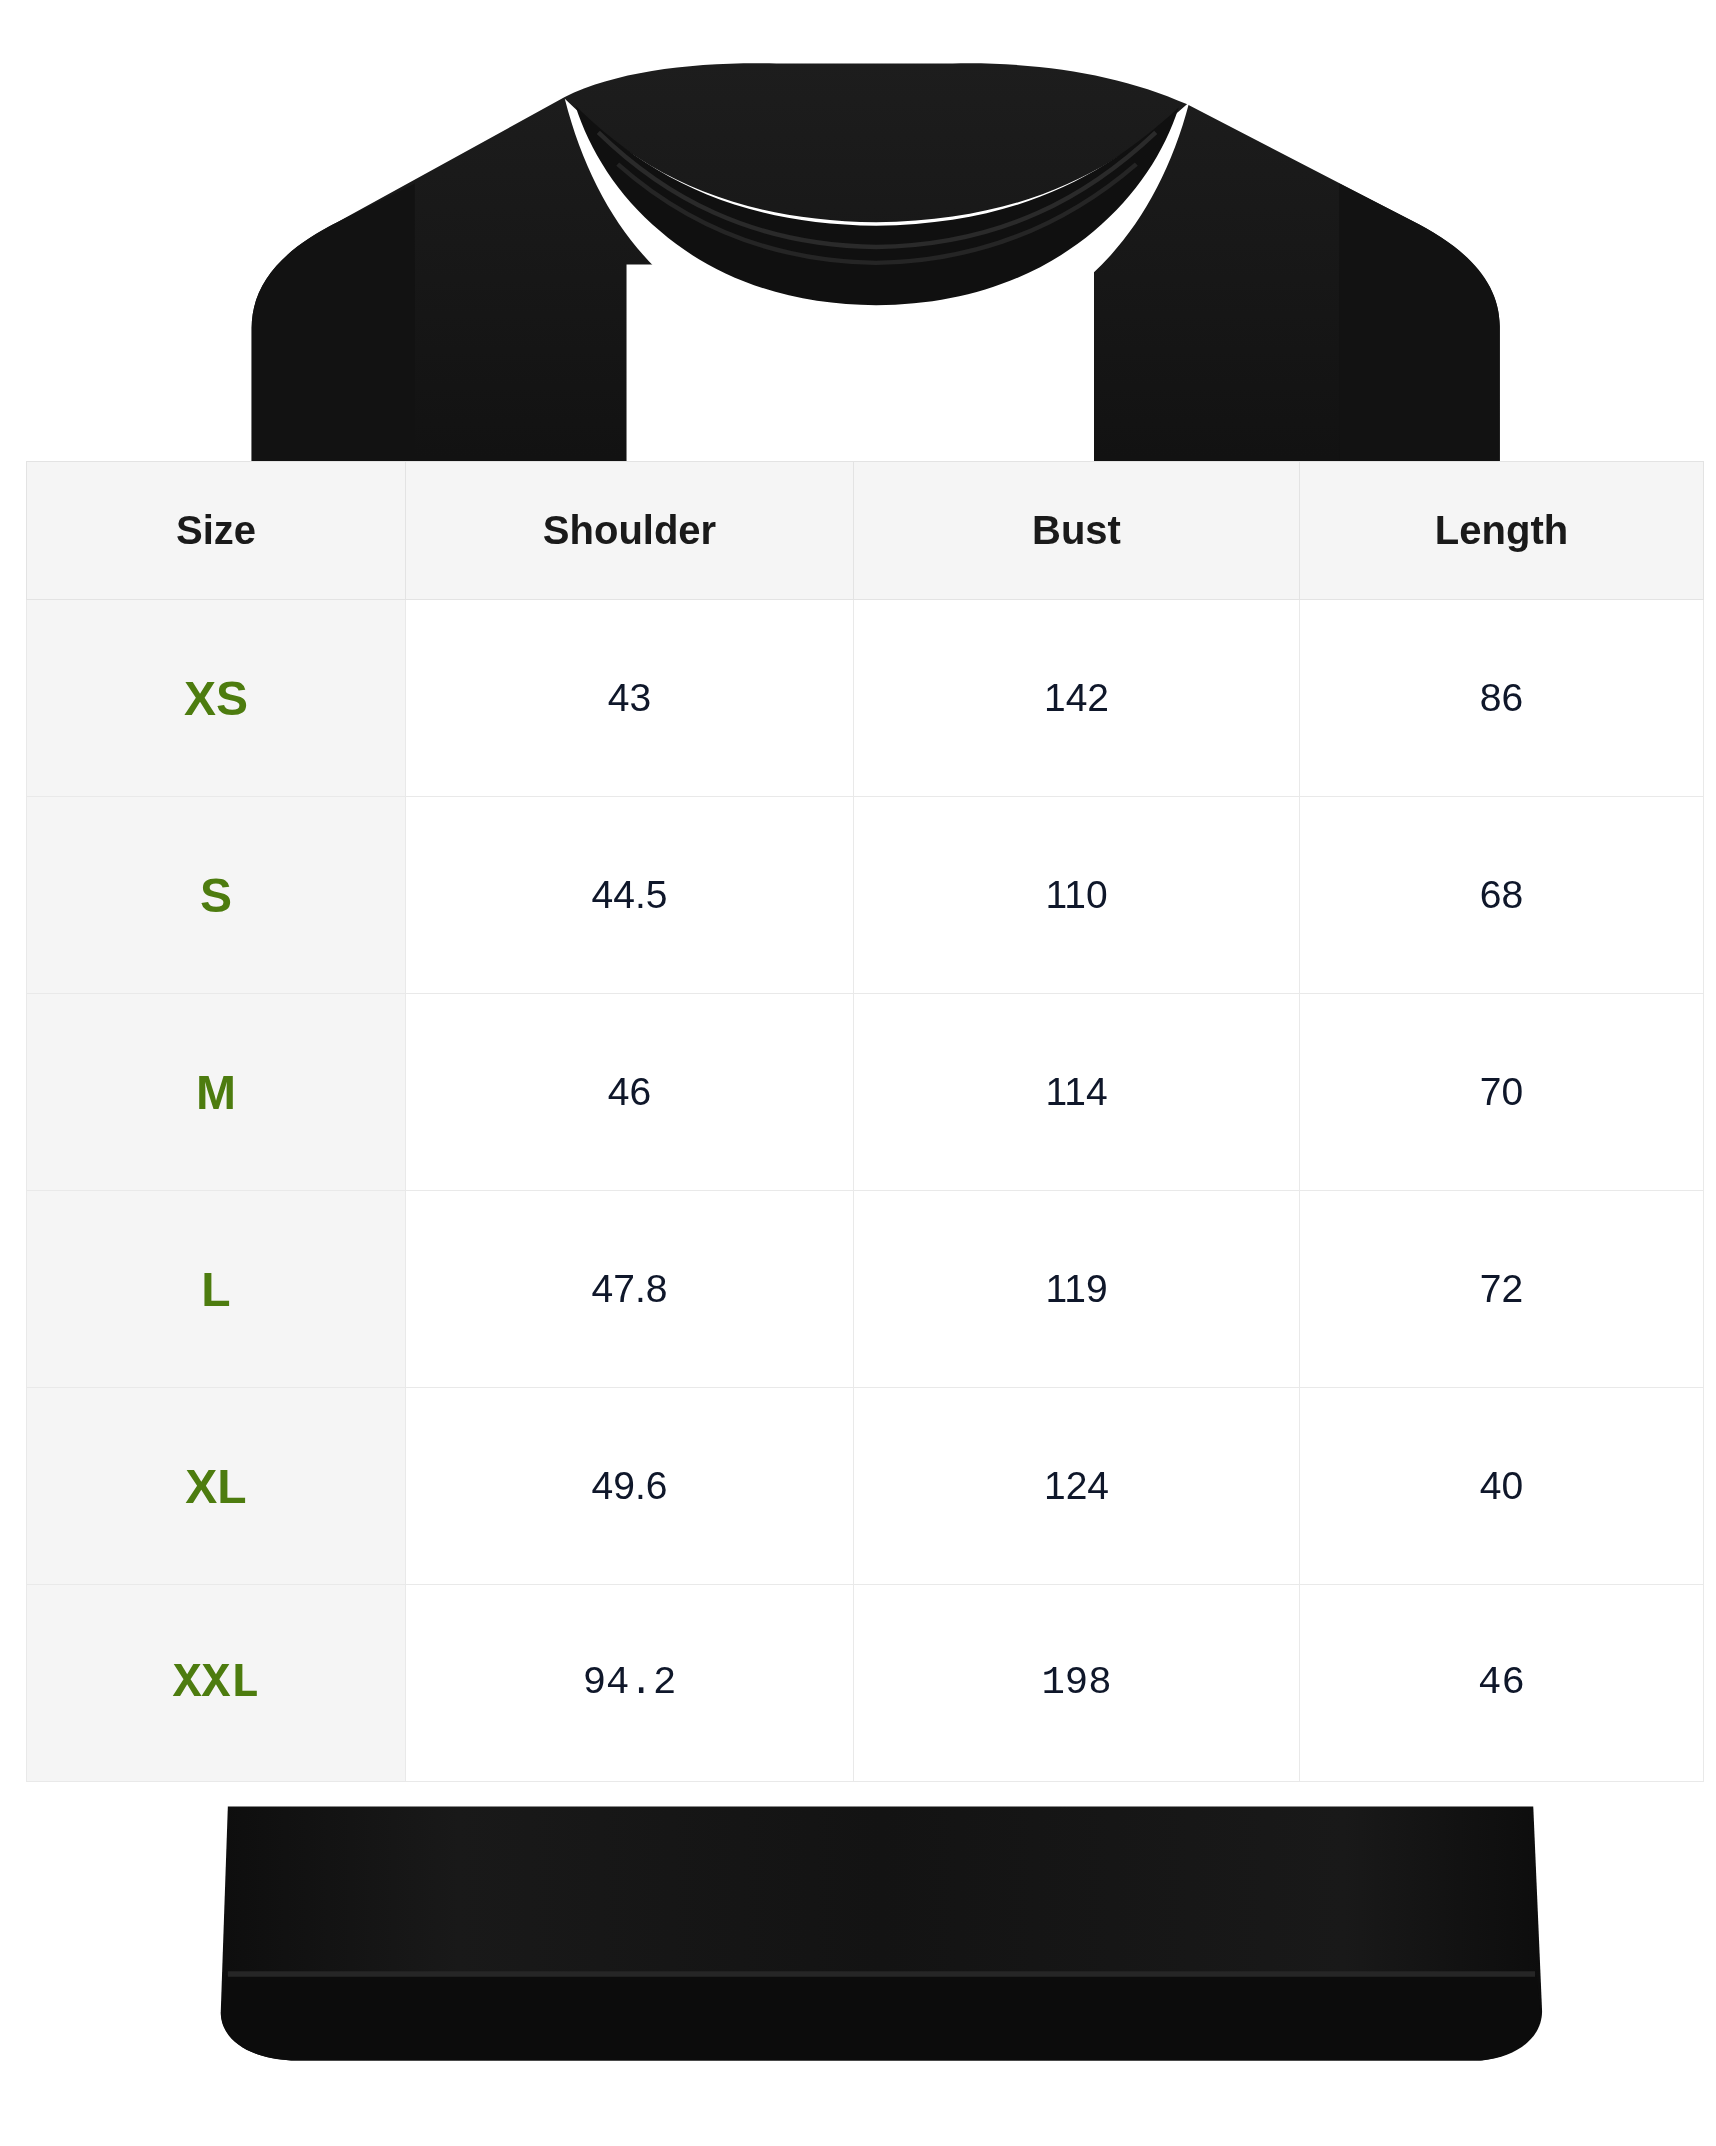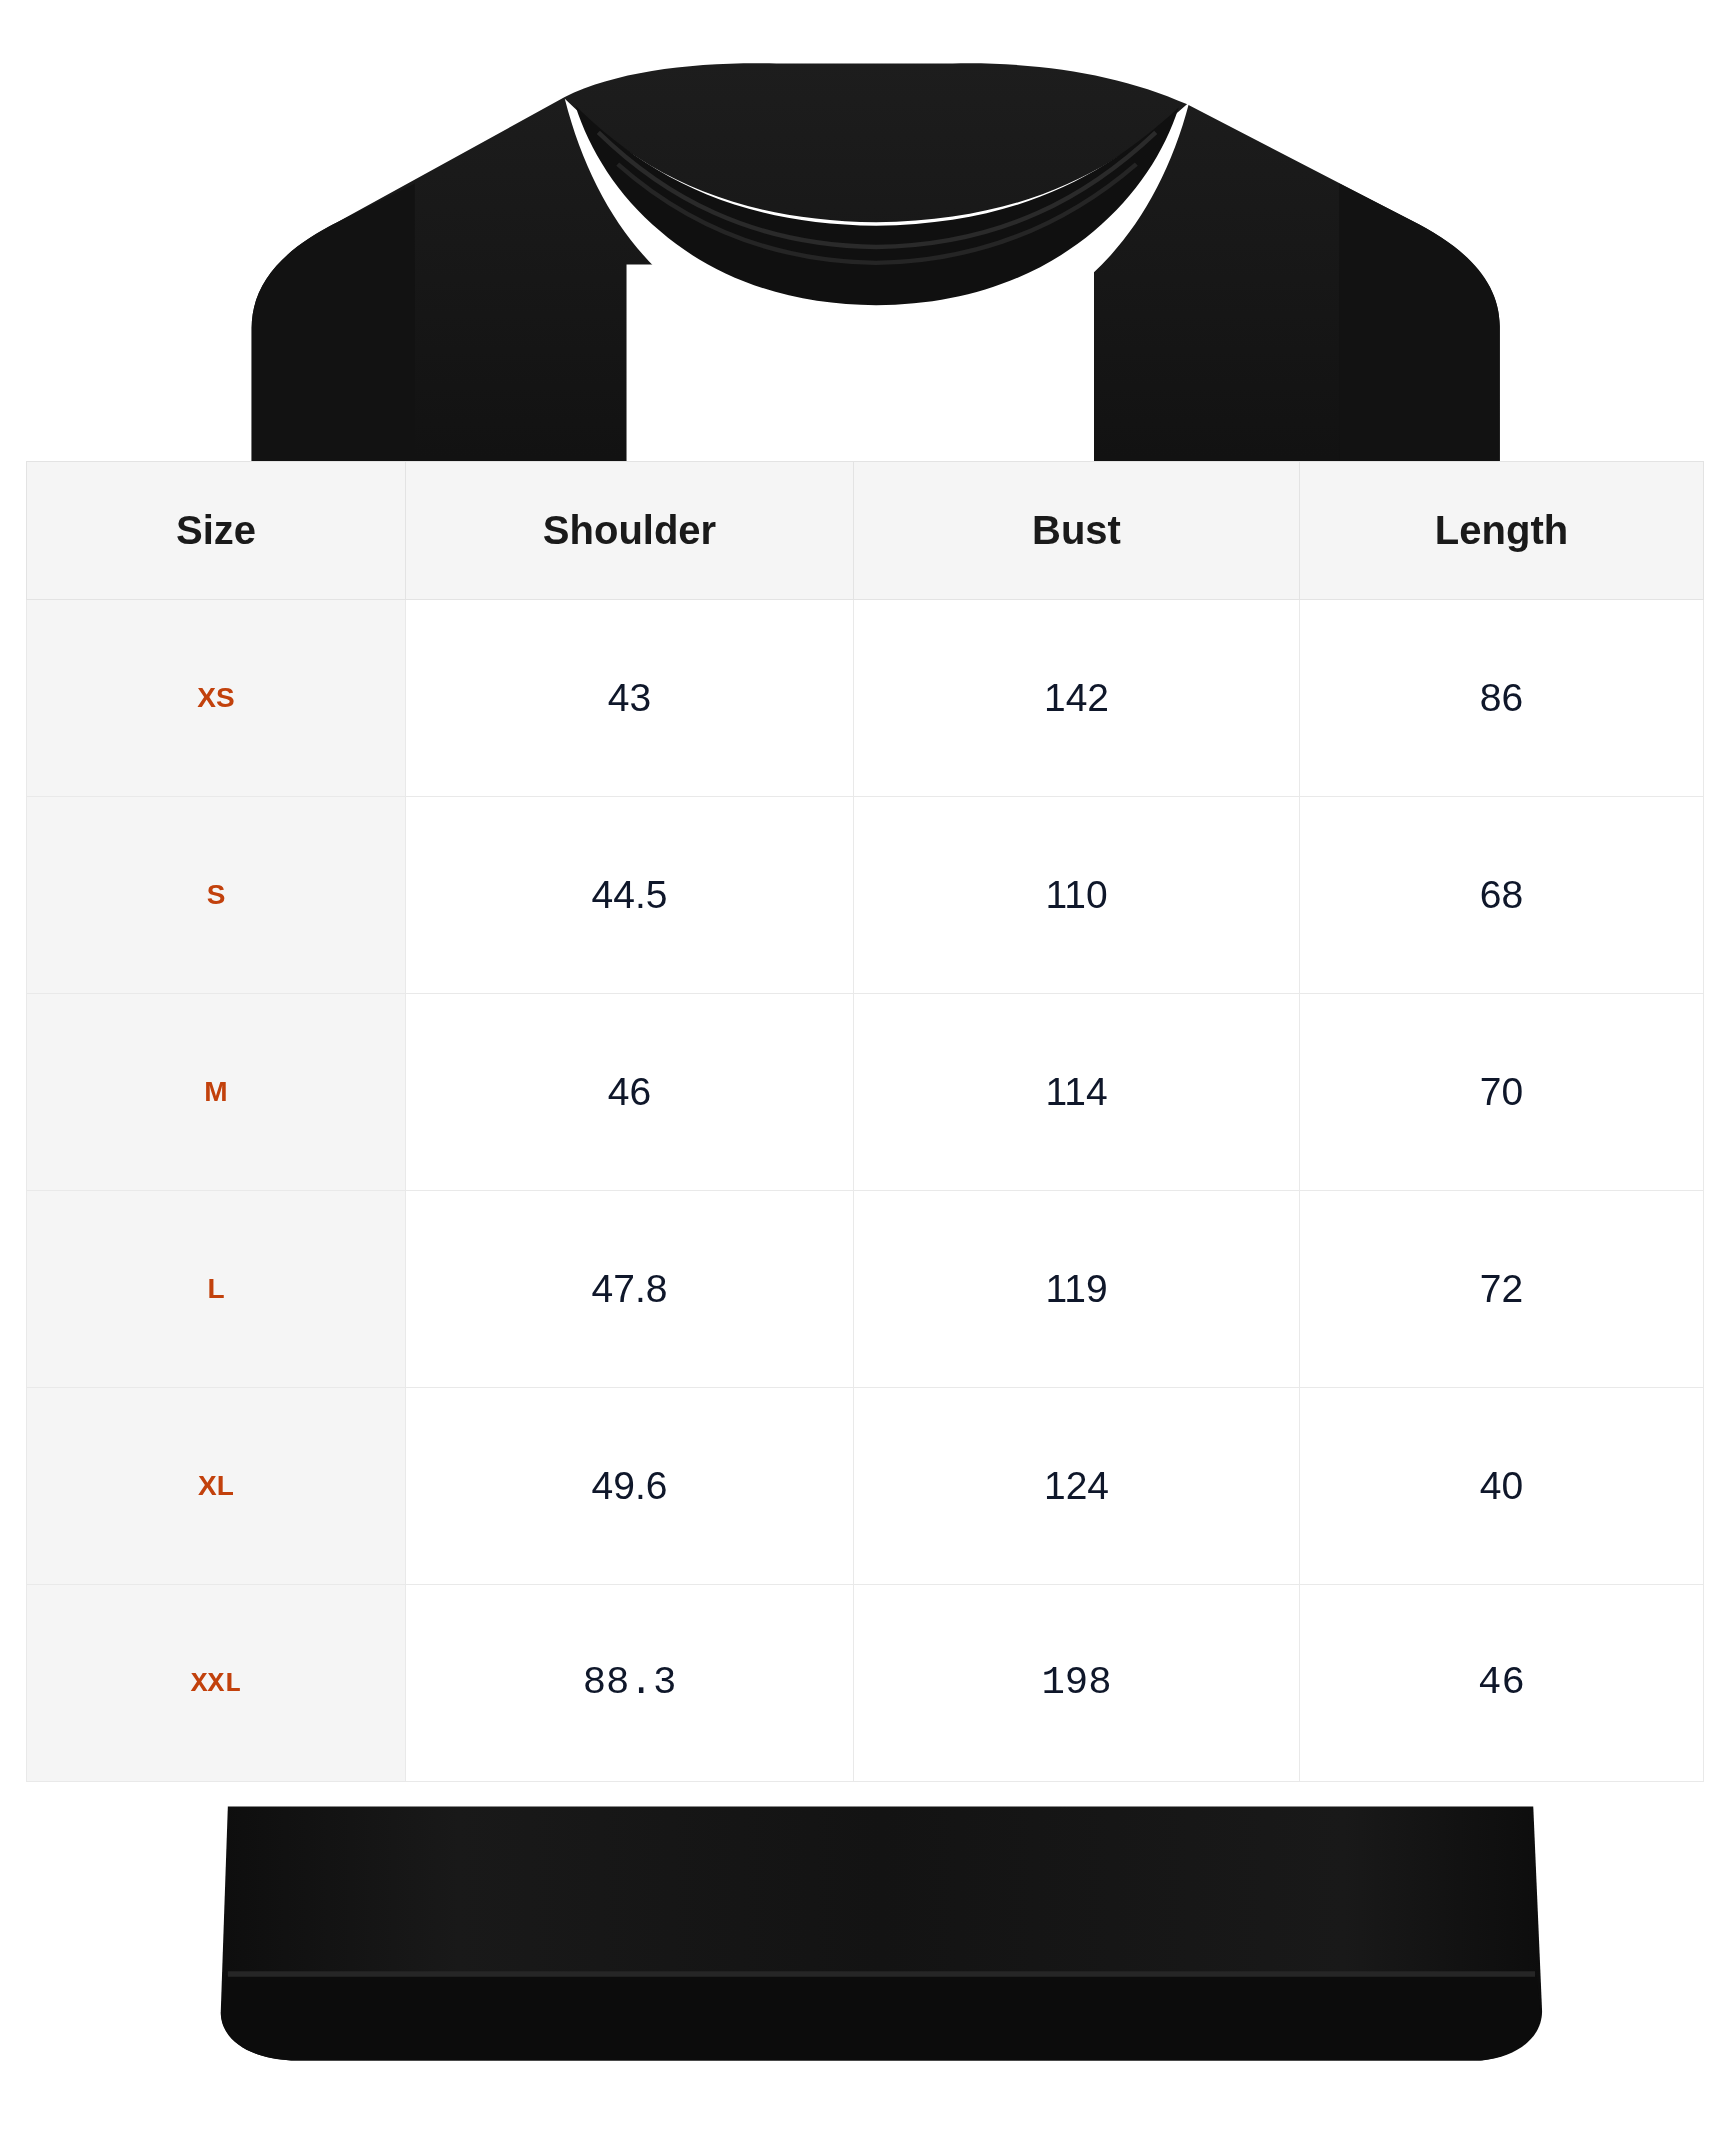--- a/index.html
+++ b/index.html
@@ -66,22 +66,22 @@
     text-align: center;
     vertical-align: middle;
     font-size: 39px;
     color: #0f172a;
     padding: 0;
     background: #ffffff;
   }
   table.size-table tbody td.size-cell {
     background: #f5f5f5;
     font-weight: bold;
-    font-size: 28px;
-    color: #c2410c;
+    font-size: 48px;
+    color: #4d7c0f;
   }
   table.size-table tbody tr:last-child td {
     border-bottom: 0.9px solid #e9e9e9;
     font-family: Liberation Mono, monospace;
   }
 </style>
 </head>
 <body>
 
 <div class="garment-stage">
@@ -196,20 +196,20 @@
         <td>72</td>
       </tr>
       <tr>
         <td class="size-cell">XL</td>
         <td>49.6</td>
         <td>124</td>
         <td>40</td>
       </tr>
       <tr>
         <td class="size-cell">XXL</td>
-        <td>88.3</td>
+        <td>94.2</td>
         <td>198</td>
         <td>46</td>
       </tr>
     </tbody>
   </table>
 </div>
 
 
 </body></html>

